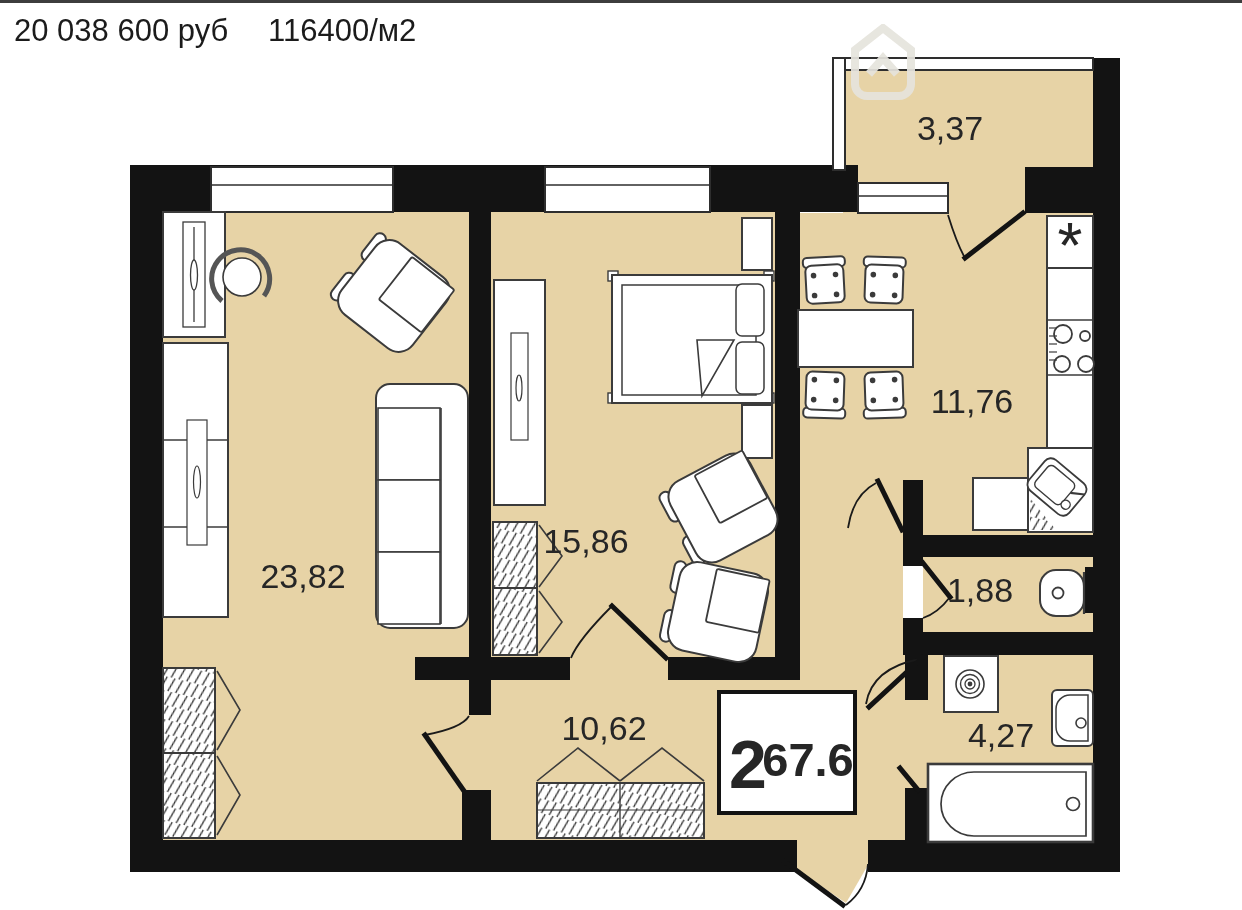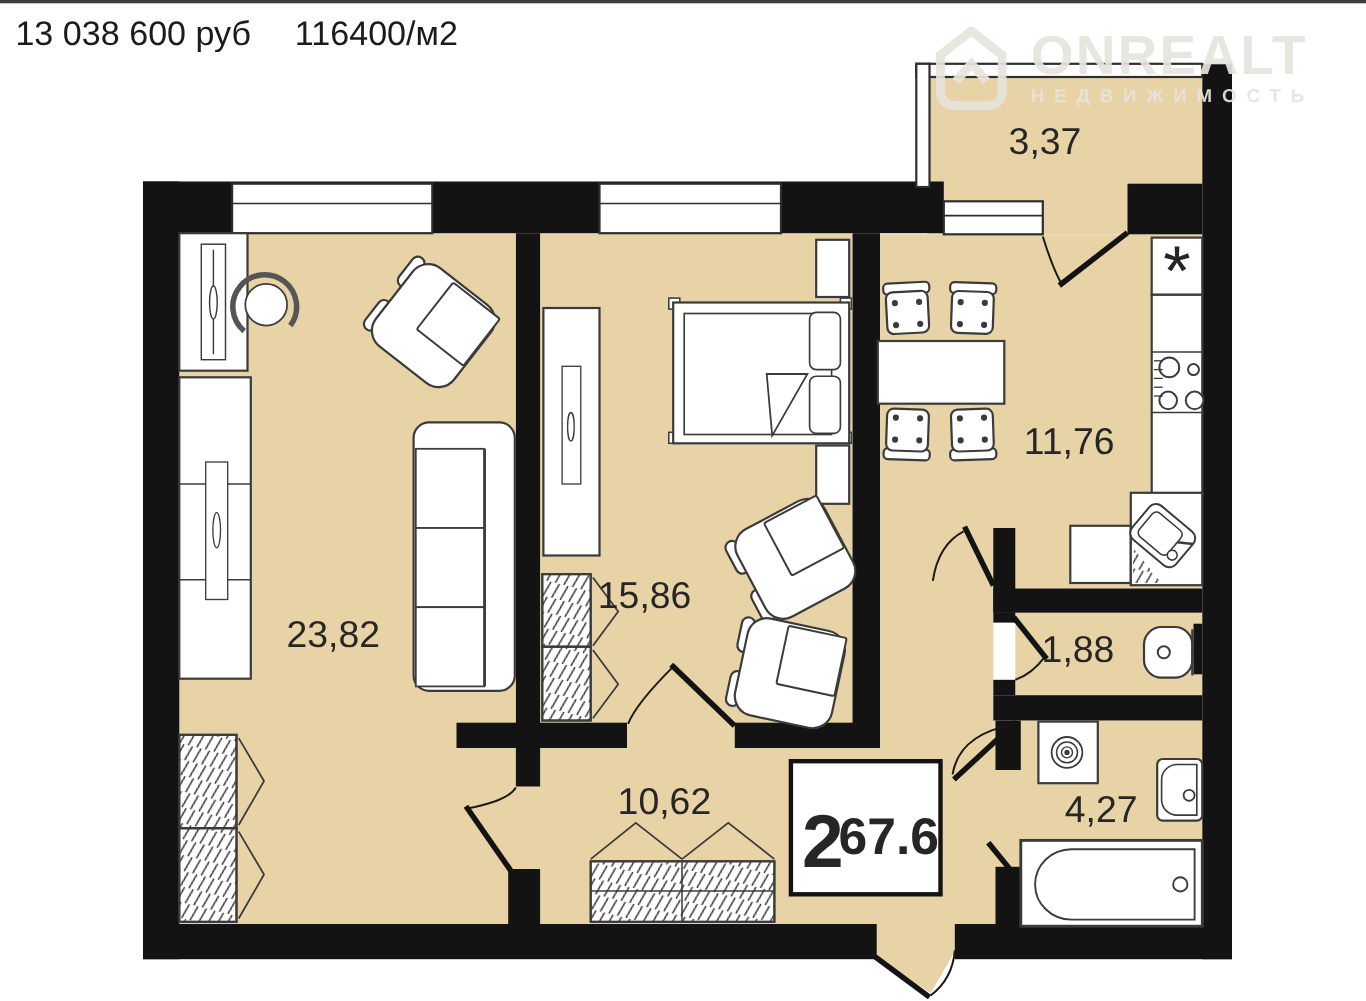--- a/index.html
+++ b/index.html
@@ -16,21 +16,21 @@
   .wm-brand{font-size:50px;font-weight:bold;letter-spacing:2px;line-height:52px;color:#e6e4dd;}
   .wm-sub{font-size:17px;font-weight:bold;letter-spacing:9px;margin-top:2px;color:#e6e4dd;}
   svg text{fill:#262626;}
   .roomlabel{font-size:34px;font-weight:500;}
 </style>
 </head>
 <body>
 
 <div class="page">
   <div class="topline"></div>
-  <div class="hdr price">13 038 600 руб</div>
+  <div class="hdr price">20 038 600 руб</div>
   <div class="hdr ppm">116400/м2</div>
 
   <svg class="plan-svg" width="1242" height="910" viewBox="0 0 1242 910">
     <defs>
       <pattern id="hatch" patternUnits="userSpaceOnUse" width="8" height="14" patternTransform="rotate(14)">
         <line x1="2" y1="14" x2="6" y2="0" stroke="#333" stroke-width="1.3"></line>
       </pattern>
     </defs>
 
     <g fill="#e7d3a6">
@@ -304,18 +304,14 @@
     </g>
   </svg>
 
   <div class="watermark">
     <span class="wm-icon">
       <svg width="76" height="78" viewBox="0 0 76 78">
         <path d="M 10,26 L 38,4 L 66,26 V 60 A 12,12 0 0 1 54,72 H 22 A 12,12 0 0 1 10,60 Z" fill="none" stroke="#e6e4dd" stroke-width="8"></path>
         <path d="M 24,50 L 38,34 L 52,50" fill="none" stroke="#e6e4dd" stroke-width="8"></path>
       </svg>
     </span>
-    <div class="wm-text">
-      <div class="wm-brand">ONREALT</div>
-      <div class="wm-sub">НЕДВИЖИМОСТЬ</div>
-    </div>
   </div>
 </div>
 
 </body></html>

